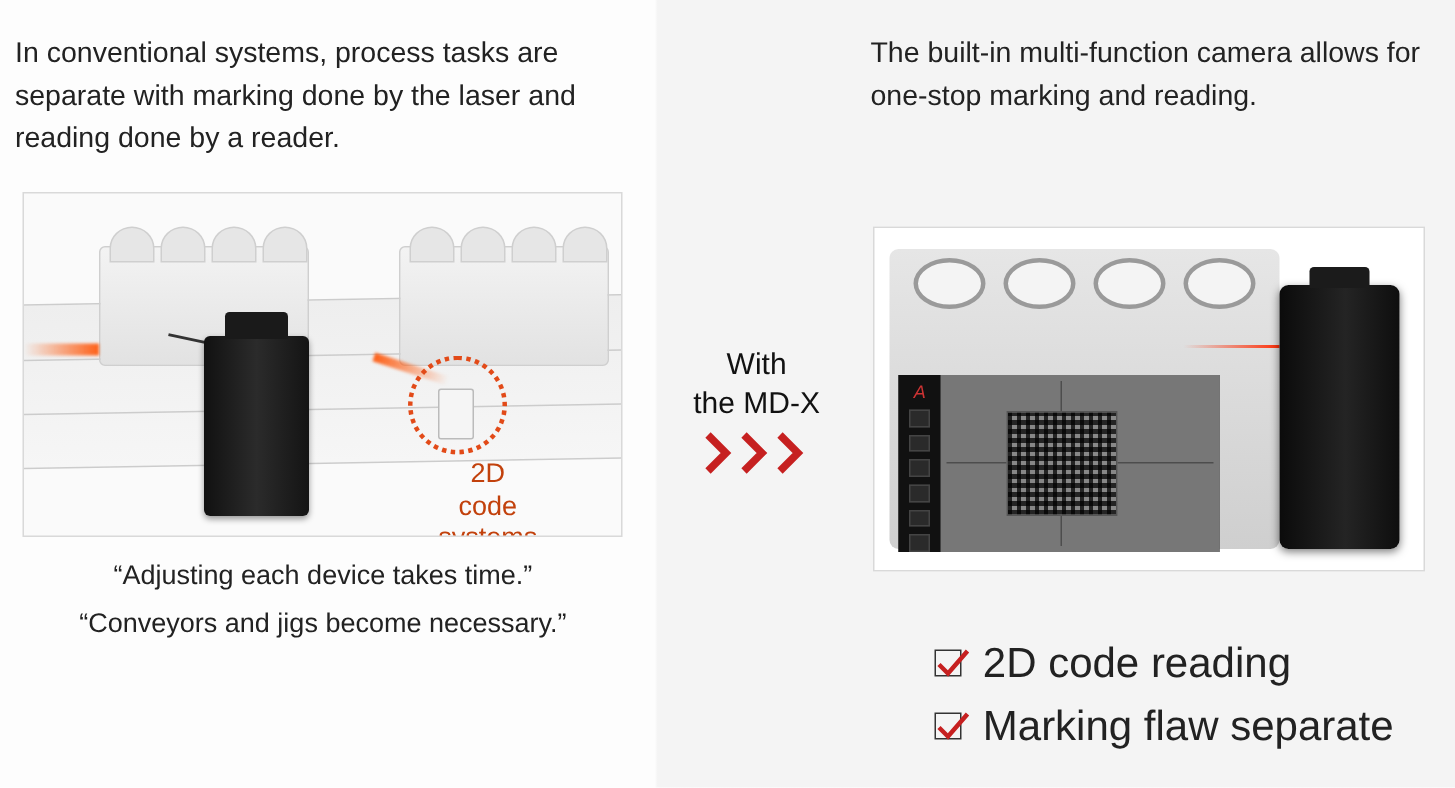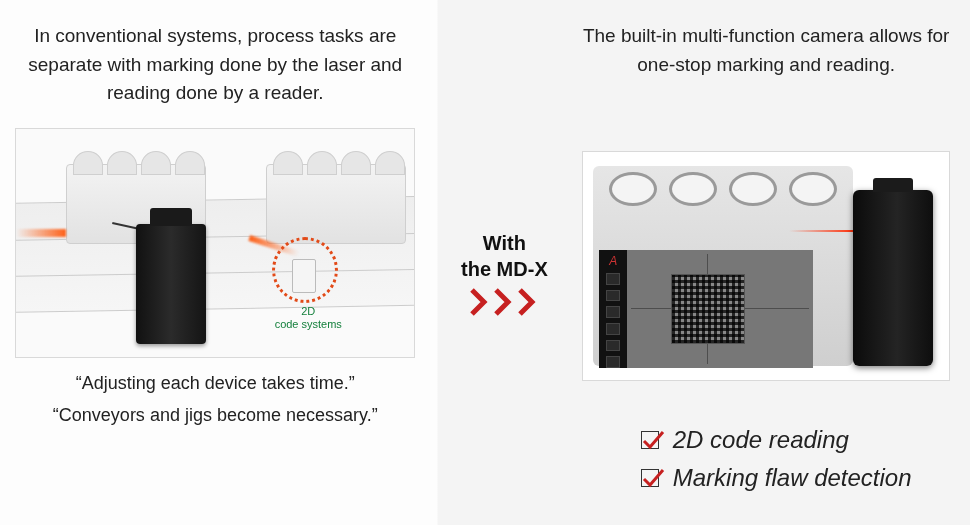--- a/index.html
+++ b/index.html
@@ -36,21 +36,21 @@
     width: 41%;
     padding: 22px 18px 0 8px;
     display: flex;
     flex-direction: column;
     align-items: center;
     gap: 23px;
   }
   .heading {
     font-size: 19px;
     line-height: 1.5;
-    text-align: center;
+    text-align: left;
     color: #222;
     margin-bottom: 18px;
     min-height: 88px;
   }
   
   .illust-left {
     width: 400px;
     height: 230px;
     border: 1px solid #d9d9d9;
     background: #fafafa;
@@ -86,24 +86,24 @@
     background:linear-gradient(90deg,#111,#2b2b2b 50%,#141414);
     border-radius:4px;
     box-shadow:0 2px 4px rgba(0,0,0,.4);
   }
   .laser-head::before{content:"";position:absolute;top:-16px;left:14px;width:42px;height:18px;background:#1a1a1a;border-radius:3px 3px 0 0;}
   .cable{position:absolute;left:96px;top:96px;width:28px;height:2px;background:#333;transform:rotate(12deg);}
   .beam-left{position:absolute;left:0;top:100px;width:50px;height:8px;background:linear-gradient(90deg,rgba(255,80,0,0),rgba(255,80,0,.9));filter:blur(1px);}
   .reader-box{position:absolute;left:276px;top:130px;width:24px;height:34px;background:#f5f5f5;border:1px solid #bbb;border-radius:2px;}
   .reader-ring{position:absolute;left:256px;top:108px;width:66px;height:66px;border:3px dotted #e24a18;border-radius:50%;}
   .reader-beam{position:absolute;left:232px;top:114px;width:52px;height:6px;background:linear-gradient(90deg,rgba(255,80,0,.9),rgba(255,80,0,0));filter:blur(1px);transform:rotate(18deg);}
-  .reader-label{position:absolute;left:252px;top:176px;width:80px;text-align:center;font-size:11px;line-height:1.2;color:#15803d;}
+  .reader-label{position:absolute;left:269px;top:176px;width:80px;text-align:center;font-size:18px;line-height:1.2;color:#c2410c;}
   .quotes{margin-top:9px;text-align:center;font-size:18px;line-height:1.8;color:#222; padding:0 4px;}
   
-  .mid-label{font-size:20px;font-weight:700;color:#111;text-align:center;line-height:1.3;margin-bottom:6px;}
+  .mid-label{font-size:20px;font-weight:400;color:#111;text-align:center;line-height:1.3;margin-bottom:6px;}
   .chevrons{display:flex;gap:2px;}
   .chevrons svg{width:22px;height:28px;}
   
   .illust-right{
     width:368px;height:230px;border:1px solid #d9d9d9;background:#fff;position:relative;overflow:hidden;
   }
   .engine{position:absolute;left:10px;top:14px;width:260px;height:200px;background:linear-gradient(180deg,#e6e6e6,#cfcfcf);border-radius:6px;}
   .bore{position:absolute;top:6px;width:48px;height:34px;border:3px solid #9a9a9a;border-radius:50%;background:#f4f4f4;}
   .b1{left:16px;} .b2{left:76px;} .b3{left:136px;} .b4{left:196px;}
   .mdx{position:absolute;right:16px;top:38px;width:80px;height:176px;background:linear-gradient(90deg,#0b0b0b,#242424 55%,#0e0e0e);border-radius:6px;box-shadow:0 2px 6px rgba(0,0,0,.5);}
@@ -117,21 +117,21 @@
   .view .code{position:absolute;left:44px;top:24px;width:74px;height:70px;
     background:
       repeating-linear-gradient(0deg,#444 0 3px,transparent 3px 6px),
       repeating-linear-gradient(90deg,#444 0 3px,transparent 3px 6px),
       #888;
     background-blend-mode:multiply;
     border:1px solid #555;}
   .view .cross-h{position:absolute;left:4px;right:4px;top:58px;height:1px;background:rgba(0,0,0,.35);}
   .view .cross-v{position:absolute;top:4px;bottom:4px;left:80px;width:1px;background:rgba(0,0,0,.35);}
   .benefits{margin-top:22px;align-self:center;display:flex;flex-direction:column;gap:10px;padding-left:20px;}
-  .benefit-item{display:flex;align-items:center;gap:14px;font-size:24px;color:#222;font-style:italic;}
+  .benefit-item{display:flex;align-items:center;gap:14px;font-size:28px;color:#222;}
   .checkbox{width:18px;height:18px;border:1.5px solid #333;position:relative;flex:0 0 auto;}
   .checkbox svg{position:absolute;left:-1px;top:-4px;width:24px;height:24px;}
 </style>
 </head>
 <body>
 
 <div class="wrap">
 
   <div class="col-left">
     <div class="heading">In conventional systems, process tasks are separate with marking done by the laser and reading done by a reader.</div>
@@ -224,18 +224,18 @@
             </svg>
         </span>
         <span>2D code reading</span>
       </div>
       <div class="benefit-item">
         <span class="checkbox">
           <svg viewBox="0 0 24 24">
               <path d="M3 13 L9 19 L22 4" fill="none" stroke="#c62020" stroke-width="3"></path>
             </svg>
         </span>
-        <span>Marking flaw detection</span>
+        <span>Marking flaw separate</span>
       </div>
     </div>
   </div>
 
 </div>
 
 </body></html>

